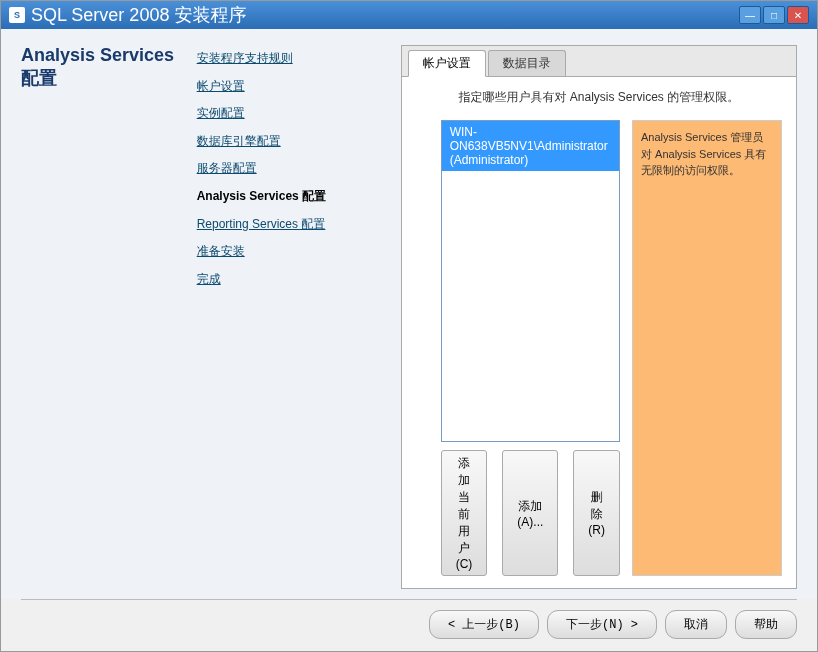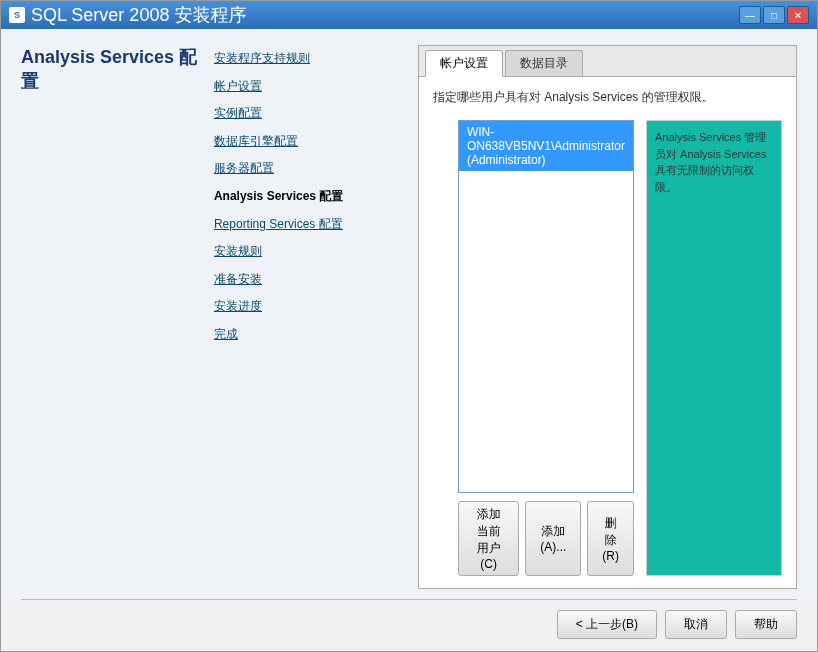--- a/index.html
+++ b/index.html
@@ -164,20 +164,21 @@
       display: flex;
       flex-direction: column;
       gap: 10px;
       overflow: hidden;
     }
 
     .panel-description {
       font-size: 12px;
       color: #333;
       margin-bottom: 4px;
+      text-align: center;
     }
 
     .panel-columns {
       display: flex;
       gap: 12px;
       flex: 1;
       min-height: 0;
       margin-left: 25px;
     }
 
@@ -204,63 +205,63 @@
       cursor: default;
     }
 
     .user-list-item.selected {
       background: #3399ff;
       color: #fff;
     }
 
     .button-row {
       display: flex;
-      gap: 6px;
+      gap: 15px;
       flex-shrink: 0;
     }
 
     .btn {
       padding: 4px 14px;
       background: linear-gradient(to bottom, #f8f8f8, #ddd);
       border: 1px solid #aaa;
       border-radius: 3px;
       cursor: pointer;
       font-size: 12px;
       font-family: inherit;
       color: #000;
     }
 
     .info-panel {
-      width: 136px;
-      flex-shrink: 0;
-      background: #14b8a6;
+      width: 150px;
+      flex-shrink: 0;
+      background: #fdba74;
       border: 1px solid #ccc;
       padding: 8px;
       font-size: 11px;
       color: #333;
       line-height: 1.5;
     }
 
     .footer {
       padding: 10px 20px 12px 20px;
       display: flex;
       justify-content: flex-end;
       align-items: center;
       gap: 8px;
       flex-shrink: 0;
     }
 
     .footer-btn {
       padding: 5px 18px;
       background: linear-gradient(to bottom, #f8f8f8, #ddd);
       border: 1px solid #aaa;
-      border-radius: 3px;
-      cursor: pointer;
-      font-size: 12px;
-      font-family: Liberation Sans, sans-serif;
+      border-radius: 11px;
+      cursor: pointer;
+      font-size: 12px;
+      font-family: Liberation Mono, monospace;
       color: #000;
     }
 
     .divider-line {
       height: 1px;
       background: #bbb;
       margin: 0 20px;
     }
 
     .watermark-text {
@@ -298,23 +299,21 @@
     <div class="content-area">
 
       <div class="sidebar">
         <div class="sidebar-item">安装程序支持规则</div>
         <div class="sidebar-item">帐户设置</div>
         <div class="sidebar-item">实例配置</div>
         <div class="sidebar-item">数据库引擎配置</div>
         <div class="sidebar-item">服务器配置</div>
         <div class="sidebar-item active">Analysis Services 配置</div>
         <div class="sidebar-item">Reporting Services 配置</div>
-        <div class="sidebar-item">安装规则</div>
         <div class="sidebar-item">准备安装</div>
-        <div class="sidebar-item">安装进度</div>
         <div class="sidebar-item">完成</div>
       </div>
 
       <div class="main-panel">
 
         <div class="tab-bar">
           <div class="tab active">帐户设置</div>
           <div class="tab">数据目录</div>
         </div>
 
@@ -340,16 +339,17 @@
           </div>
         </div>
       </div>
     </div>
   </div>
 
   <div class="divider-line"></div>
 
   <div class="footer">
     <button class="footer-btn">&lt; 上一步(B)</button>
+    <button class="footer-btn">下一步(N) &gt;</button>
     <button class="footer-btn">取消</button>
     <button class="footer-btn">帮助</button>
   </div>
 </div>
 
 </body></html>

